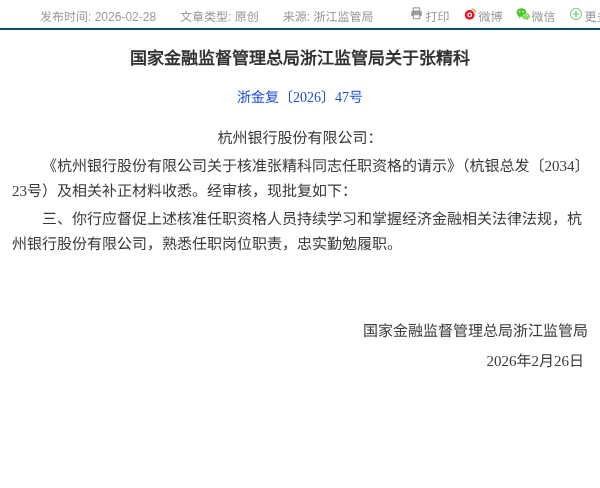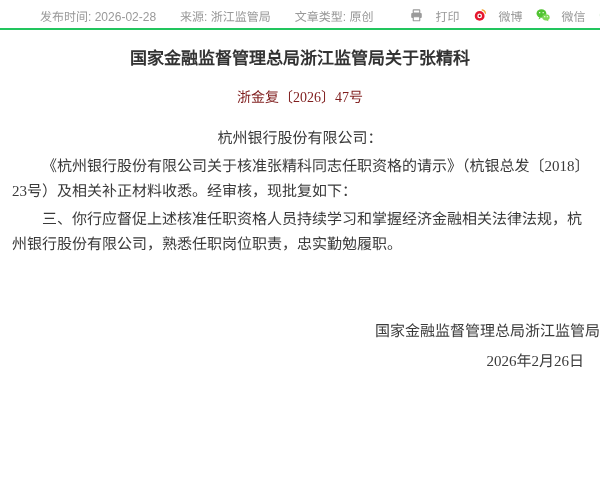--- a/index.html
+++ b/index.html
@@ -17,67 +17,68 @@
     height: 488px;
     background: #ffffff;
   }
   
   .meta-bar {
     display: flex;
     justify-content: space-between;
     align-items: center;
     height: 26px;
     padding: 2px 36px 0 40px;
-    border-bottom: 2px solid #22c55e;
+    border-bottom: 2px solid #0c4a6e;
     font-size: 12px;
     color: #999999;
     white-space: nowrap;
   }
   .meta-left { display: flex; align-items: center; }
   .meta-item { margin-right: 24px; color: #999999; }
   .meta-right { display: flex; align-items: center; }
   .tool {
     display: inline-flex;
-    align-items: center;
-    gap: 12px;
+    align-items: flex-start;
+    gap: 2px;
     margin-left: 13px;
     color: #999999;
     cursor: pointer;
     text-decoration: none;
   }
   .tool svg { display: block; }
   
   .doc-title {
     margin: 15px 55px 0;
     text-align: center;
     font-size: 17px;
     font-weight: bold;
     color: #333333;
     line-height: 28px;
     font-family: Liberation Serif, serif;
   }
   .doc-number {
     margin-top: 13px;
     text-align: center;
     font-size: 14px;
-    color: #7f1d1d;
+    color: #1d4ed8;
     font-family: "Liberation Serif", serif;
   }
   .doc-body {
     margin: 20px 12px 0 12px;
     font-size: 15px;
     line-height: 25px;
     color: #3a3a3a;
     font-family: "Liberation Serif", serif;
   }
   .salutation { margin: 0; text-align: center; }
   .para { margin: 3px 0 0 0; text-indent: 2em; }
   .signature {
     margin-top: 62px;
     text-align: right;
+    padding-right: 12px;
     font-size: 15px;
     color: #3a3a3a;
     font-family: "Liberation Serif", serif;
   }
   .sign-date {
     margin-top: 9px;
     text-align: right;
     padding-right: 16px;
     font-size: 15px;
     color: #3a3a3a;
@@ -89,26 +90,26 @@
 
 <div class="page">
 
   <div class="meta-bar">
     <div class="meta-left">
       <span class="meta-item">
         <span>发布时间:</span>
         <span>2026-02-28</span>
       </span>
       <span class="meta-item">
+        <span>文章类型:</span>
+        <span>原创</span>
+      </span>
+      <span class="meta-item">
         <span>来源:</span>
         <span>浙江监管局</span>
-      </span>
-      <span class="meta-item">
-        <span>文章类型:</span>
-        <span>原创</span>
       </span>
     </div>
 
     <div class="meta-right">
       <a class="tool">
         <span>
           <svg width="13" height="13" viewBox="0 0 16 16">
             <rect x="4" y="1" width="8" height="4" rx="0.5" fill="none" stroke="#9a9a9a" stroke-width="1.4"></rect>
             <rect x="1.5" y="5" width="13" height="6" rx="1.2" fill="#9a9a9a"></rect>
             <rect x="4" y="9.5" width="8" height="5" rx="0.5" fill="#ffffff" stroke="#9a9a9a" stroke-width="1.4"></rect>
@@ -156,21 +157,21 @@
 
   <div>
     <h1 class="doc-title">
       <span>国家金融监督管理总局浙江监管局关于张精科</span><br>
     </h1>
 
     <div class="doc-number">浙金复〔2026〕47号</div>
 
     <div class="doc-body">
       <p class="salutation">杭州银行股份有限公司：</p>
-      <p class="para">《杭州银行股份有限公司关于核准张精科同志任职资格的请示》（杭银总发〔2018〕23号）及相关补正材料收悉。经审核，现批复如下：</p>
+      <p class="para">《杭州银行股份有限公司关于核准张精科同志任职资格的请示》（杭银总发〔2034〕23号）及相关补正材料收悉。经审核，现批复如下：</p>
       <p class="para">三、你行应督促上述核准任职资格人员持续学习和掌握经济金融相关法律法规，杭州银行股份有限公司，熟悉任职岗位职责，忠实勤勉履职。</p>
     </div>
 
     <div class="signature">国家金融监督管理总局浙江监管局</div>
     <div class="sign-date">2026年2月26日</div>
   </div>
 
 </div>
 
 </body></html>

